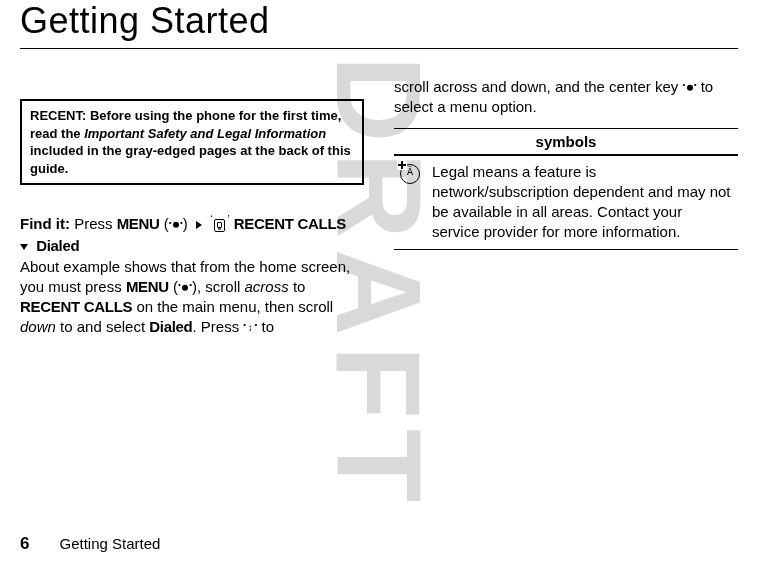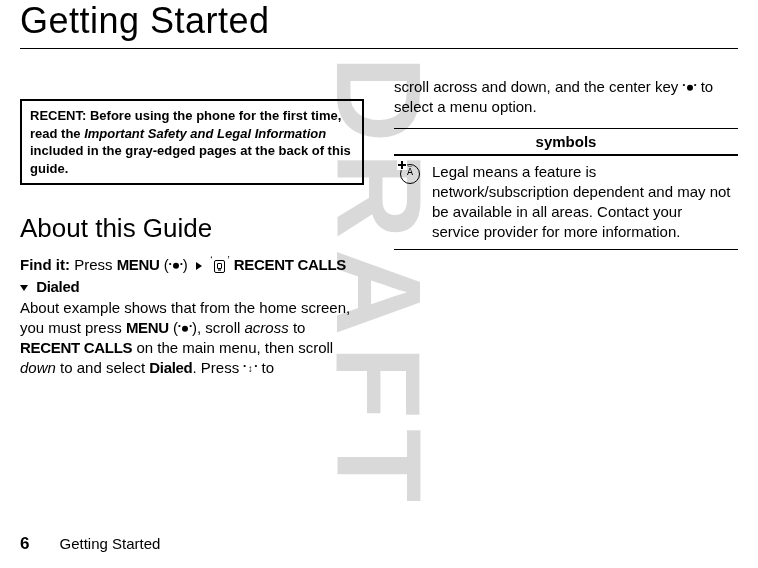--- a/index.html
+++ b/index.html
@@ -280,21 +280,20 @@
 
     <div class="col">
 
       <div class="caution-box">
         <span>RECENT:</span>
         <span>Before using the phone for the first time, read the </span>
         <span class="italic">Important Safety and Legal Information</span>
         <span> included in the gray-edged pages at the back of this guide.</span>
       </div>
 
-      <h2 class="sub-title">About this Guide</h2>
 
 
       <p class="find-it-line">
         <span class="bold">Find it:</span>
         <span>Press</span>
         <span class="condensed-bold">MENU</span>
         (<span class="key-dot"><span class="center"></span></span>)
         <span class="triangle-right"></span>
         <span class="quote-dots">‘</span><span class="phone-icon"></span><span class="quote-dots">’</span>
         <span class="condensed-bold">RECENT CALLS</span>

